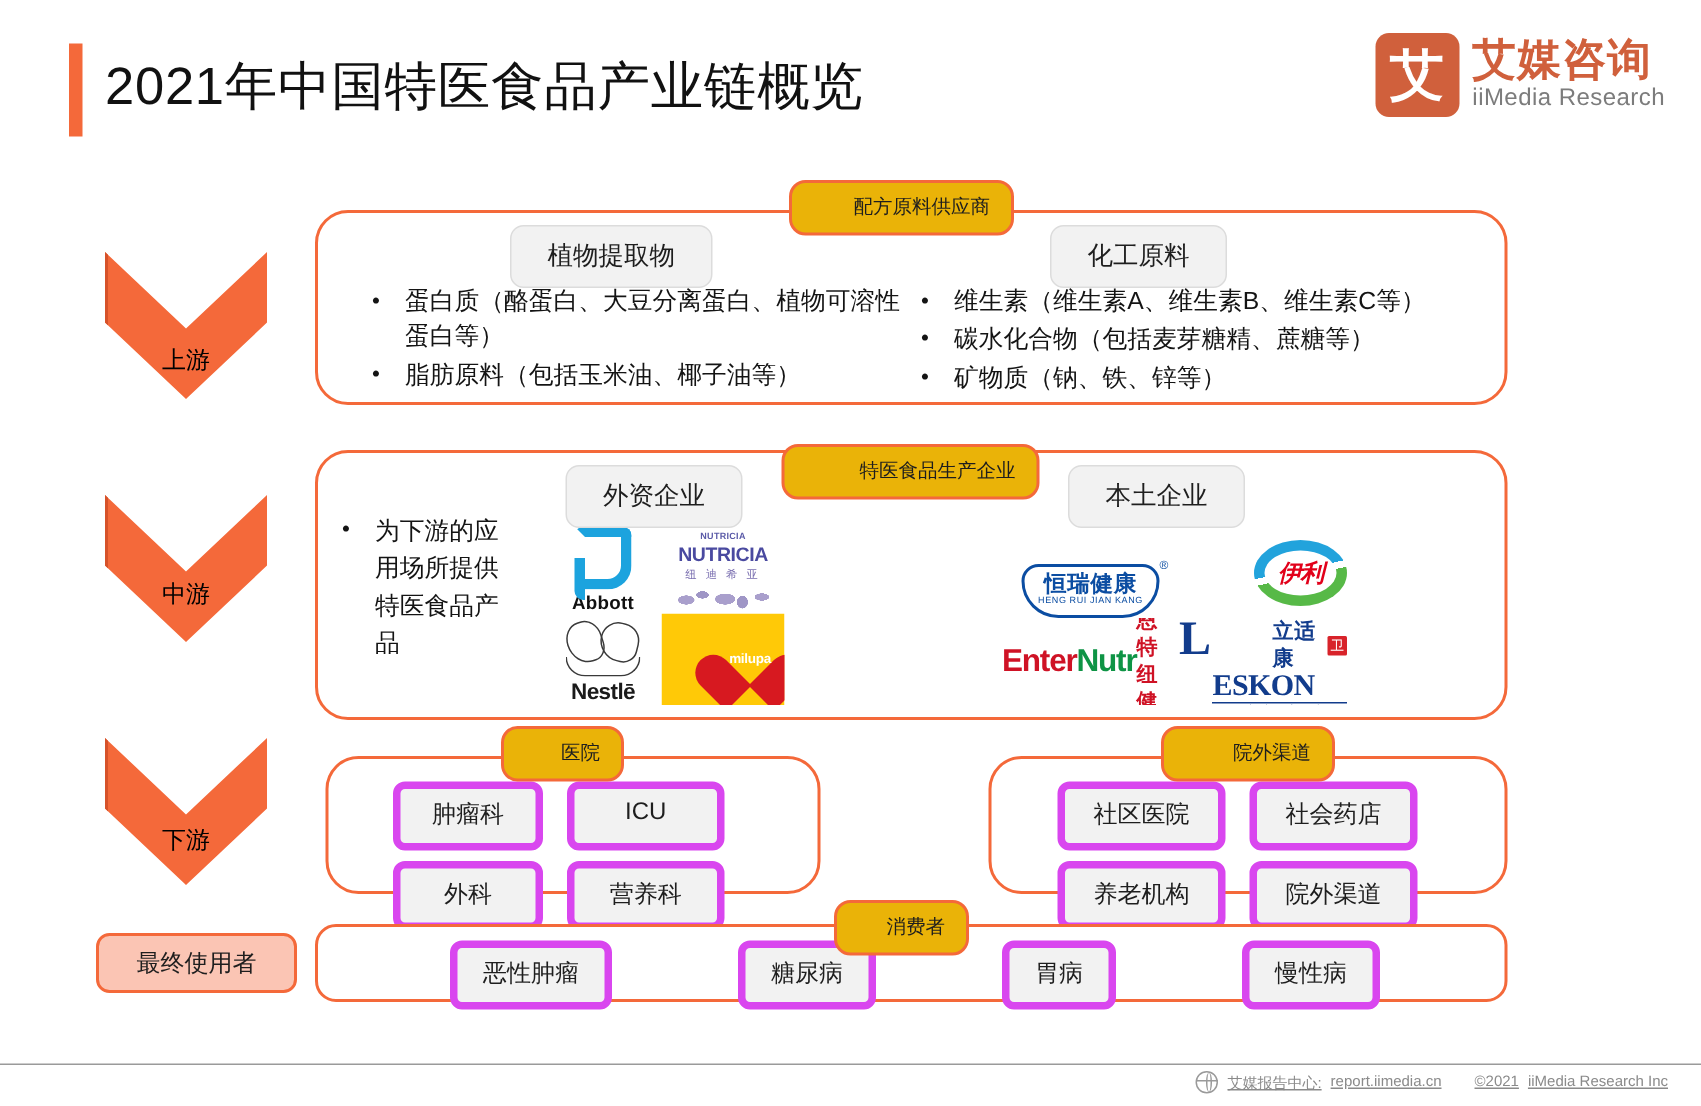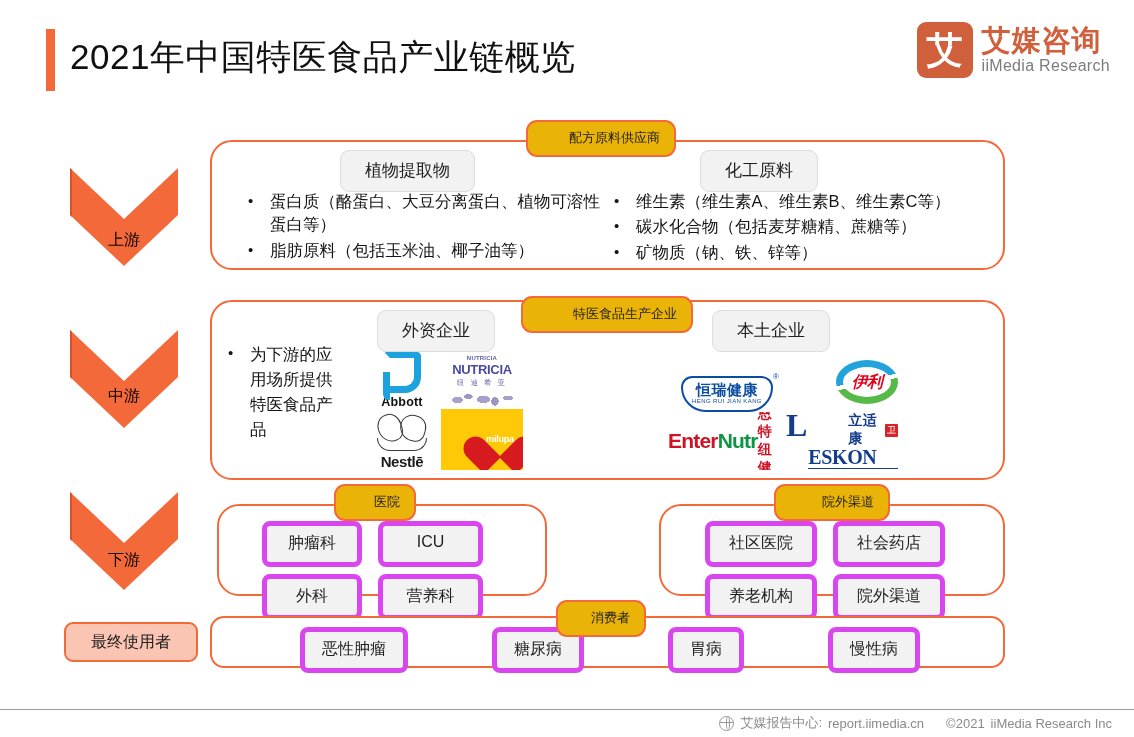--- a/index.html
+++ b/index.html
@@ -326,21 +326,21 @@
   .footer-line {
     position: absolute;
     left: 0; top: 709px;
     width: 1134px; height: 1px;
     background: #9a9a9a;
   }
   .footer {
     position: absolute;
     right: 22px; top: 714px;
     display: flex; align-items: center; gap: 6px;
-    font-size: 13px; color: #8a8a8a;
+    font-size: 10px; color: #8a8a8a; text-decoration: underline;
   }
   .globe-icon {
     width: 15px; height: 15px;
     border: 1.4px solid #9a9a9a;
     border-radius: 50%;
     position: relative;
   }
   .globe-icon::before {
     content: "";
     position: absolute; left: 5.4px; top: -0.4px;

